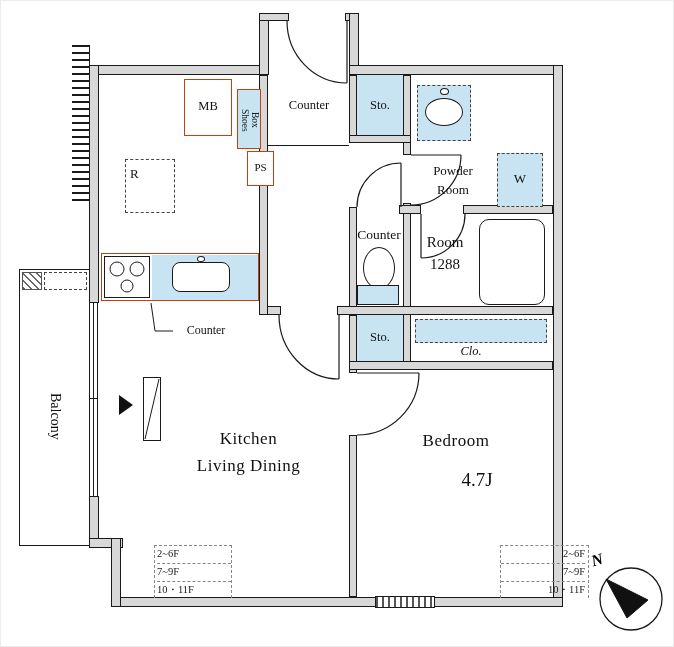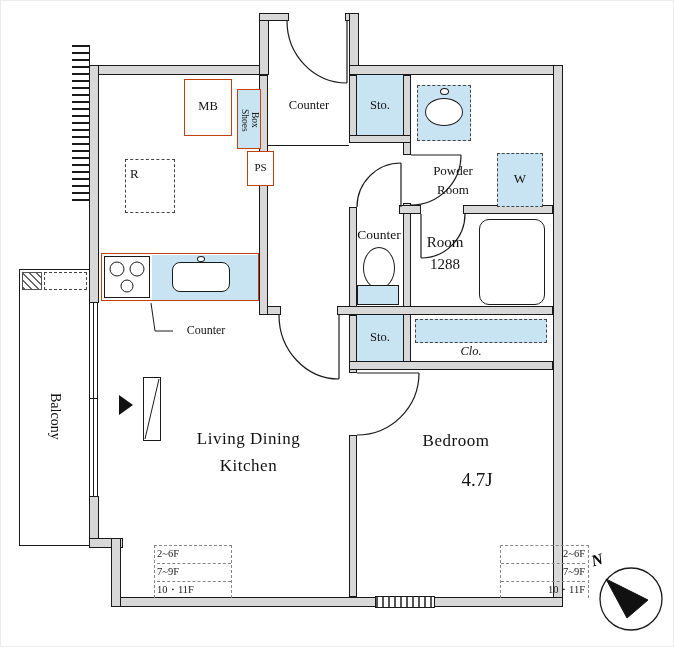--- a/index.html
+++ b/index.html
@@ -167,22 +167,22 @@
     <path d="M0 0 A60 64 0 0 0 60 64" fill="none" stroke="#1a1a1a" stroke-width="1.2"></path>
     <line x1="60" y1="0" x2="60" y2="64" stroke="#1a1a1a" stroke-width="1.2"></line>
   </svg>
 
   <svg class="door" style="left:356px;top:372px;width:62px;height:62px;" viewBox="0 0 62 62">
     <path d="M62 0 A62 62 0 0 1 0 62" fill="none" stroke="#1a1a1a" stroke-width="1.2"></path>
     <line x1="0" y1="0" x2="62" y2="0" stroke="#1a1a1a" stroke-width="1.2"></line>
   </svg>
 
   <div class="lbl roomname" style="left:160px;top:424px;width:175px;line-height:27px;">
+    <div>Kitchen</div>
     <div>Living Dining</div>
-    <div>Kitchen</div>
   </div>
   <div class="lbl roomname" style="left:380px;top:430px;width:150px;">Bedroom</div>
   <div class="lbl roomsize" style="left:401px;top:468px;width:150px;">4.7J</div>
 
   <div class="floors" style="left:118px;top:544px;width:74px;height:52px;text-align:left;padding-left:2px;">
     <div class="row">2~6F</div>
     <div class="row">7~9F</div>
     <div class="row">10・11F</div>
   </div>
   <div class="floors" style="left:464px;top:544px;width:84px;height:52px;text-align:right;padding-right:3px;">

